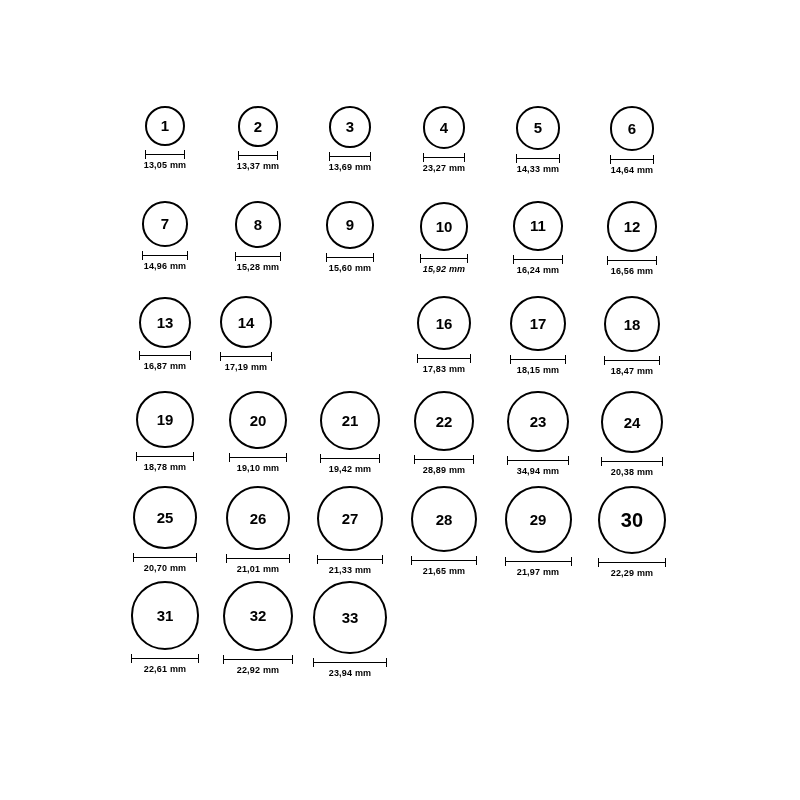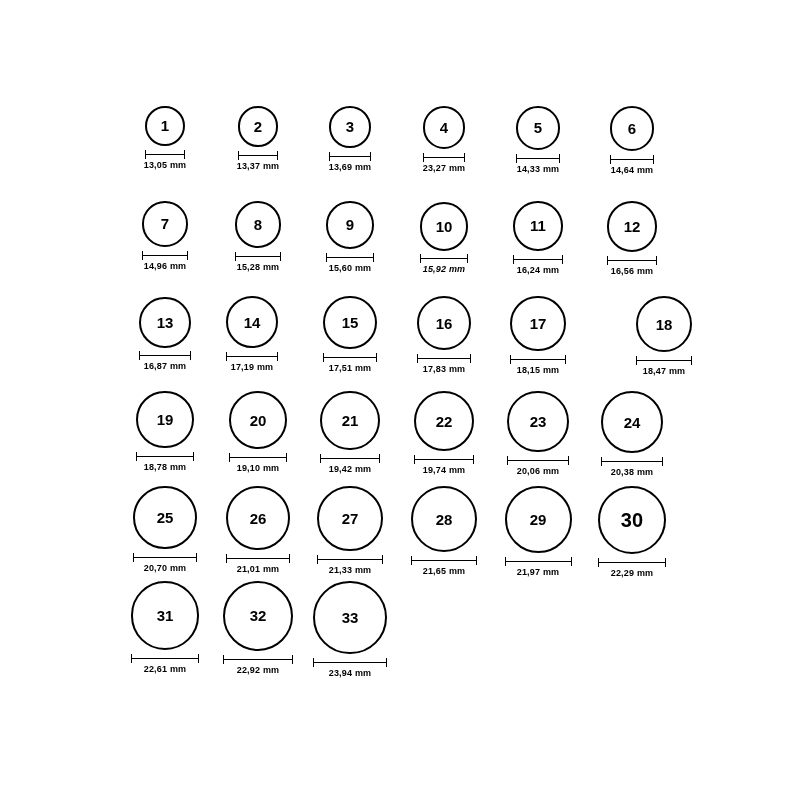--- a/index.html
+++ b/index.html
@@ -245,44 +245,31 @@
           <span class="ring-number" style="font-size: 15px;">13</span>
         </div>
       </div>
       <div class="measure" style="margin-top: 3px;">
         <div class="measure-bar" style="width: 51.4535px;">
           <div class="measure-line"></div>
         </div>
         <div class="measure-label">16,87 mm</div>
       </div>
     </div>
-    <div class="ring-cell" style="left: 207px; top: 295px; width: 90px;">
+    <div class="ring-cell" style="left: 201px; top: 295px; width: 90px;">
       <div style="height: 54.4295px; display: flex; align-items: center; justify-content: center; width: 90px;">
         <div class="ring-circle" style="width: 52.4295px; height: 52.4295px;">
           <span class="ring-number" style="font-size: 15px;">14</span>
         </div>
       </div>
       <div class="measure" style="margin-top: 3px;">
         <div class="measure-bar" style="width: 52.4295px;">
           <div class="measure-line"></div>
         </div>
         <div class="measure-label">17,19 mm</div>
-      </div>
-    </div>
-    <div class="ring-cell" style="left: 305px; top: 295px; width: 90px;">
-      <div style="height: 55.4055px; display: flex; align-items: center; justify-content: center; width: 90px;">
-        <div class="ring-circle" style="width: 53.4055px; height: 53.4055px;">
-          <span class="ring-number" style="font-size: 15px;">15</span>
-        </div>
-      </div>
-      <div class="measure" style="margin-top: 3px;">
-        <div class="measure-bar" style="width: 53.4055px;">
-          <div class="measure-line"></div>
-        </div>
-        <div class="measure-label">17,51 mm</div>
       </div>
     </div>
     <div class="ring-cell" style="left: 399px; top: 295px; width: 90px;">
       <div style="height: 56.3815px; display: flex; align-items: center; justify-content: center; width: 90px;">
         <div class="ring-circle" style="width: 54.3815px; height: 54.3815px;">
           <span class="ring-number" style="font-size: 15px;">16</span>
         </div>
       </div>
       <div class="measure" style="margin-top: 3px;">
         <div class="measure-bar" style="width: 54.3815px;">
@@ -297,21 +284,21 @@
           <span class="ring-number" style="font-size: 15px;">17</span>
         </div>
       </div>
       <div class="measure" style="margin-top: 3px;">
         <div class="measure-bar" style="width: 55.3575px;">
           <div class="measure-line"></div>
         </div>
         <div class="measure-label">18,15 mm</div>
       </div>
     </div>
-    <div class="ring-cell" style="left: 619px; top: 295px; width: 90px;">
+    <div class="ring-cell" style="left: 587px; top: 295px; width: 90px;">
       <div style="height: 58.3335px; display: flex; align-items: center; justify-content: center; width: 90px;">
         <div class="ring-circle" style="width: 56.3335px; height: 56.3335px;">
           <span class="ring-number" style="font-size: 15px;">18</span>
         </div>
       </div>
       <div class="measure" style="margin-top: 3px;">
         <div class="measure-bar" style="width: 56.3335px;">
           <div class="measure-line"></div>
         </div>
         <div class="measure-label">18,47 mm</div>
@@ -359,34 +346,34 @@
     <div class="ring-cell" style="left: 399px; top: 390px; width: 90px;">
       <div style="height: 62.207px; display: flex; align-items: center; justify-content: center; width: 90px;">
         <div class="ring-circle" style="width: 60.207px; height: 60.207px;">
           <span class="ring-number" style="font-size: 15px;">22</span>
         </div>
       </div>
       <div class="measure" style="margin-top: 3px;">
         <div class="measure-bar" style="width: 60.207px;">
           <div class="measure-line"></div>
         </div>
-        <div class="measure-label">19,74 mm</div>
+        <div class="measure-label">28,89 mm</div>
       </div>
     </div>
     <div class="ring-cell" style="left: 493px; top: 390px; width: 90px;">
       <div style="height: 63.183px; display: flex; align-items: center; justify-content: center; width: 90px;">
         <div class="ring-circle" style="width: 61.183px; height: 61.183px;">
           <span class="ring-number" style="font-size: 15px;">23</span>
         </div>
       </div>
       <div class="measure" style="margin-top: 3px;">
         <div class="measure-bar" style="width: 61.183px;">
           <div class="measure-line"></div>
         </div>
-        <div class="measure-label">20,06 mm</div>
+        <div class="measure-label">34,94 mm</div>
       </div>
     </div>
     <div class="ring-cell" style="left: 587px; top: 390px; width: 90px;">
       <div style="height: 64.159px; display: flex; align-items: center; justify-content: center; width: 90px;">
         <div class="ring-circle" style="width: 62.159px; height: 62.159px;">
           <span class="ring-number" style="font-size: 15px;">24</span>
         </div>
       </div>
       <div class="measure" style="margin-top: 3px;">
         <div class="measure-bar" style="width: 62.159px;">

